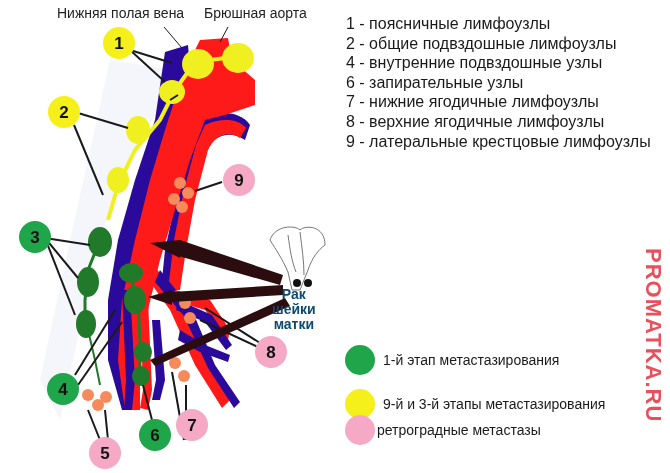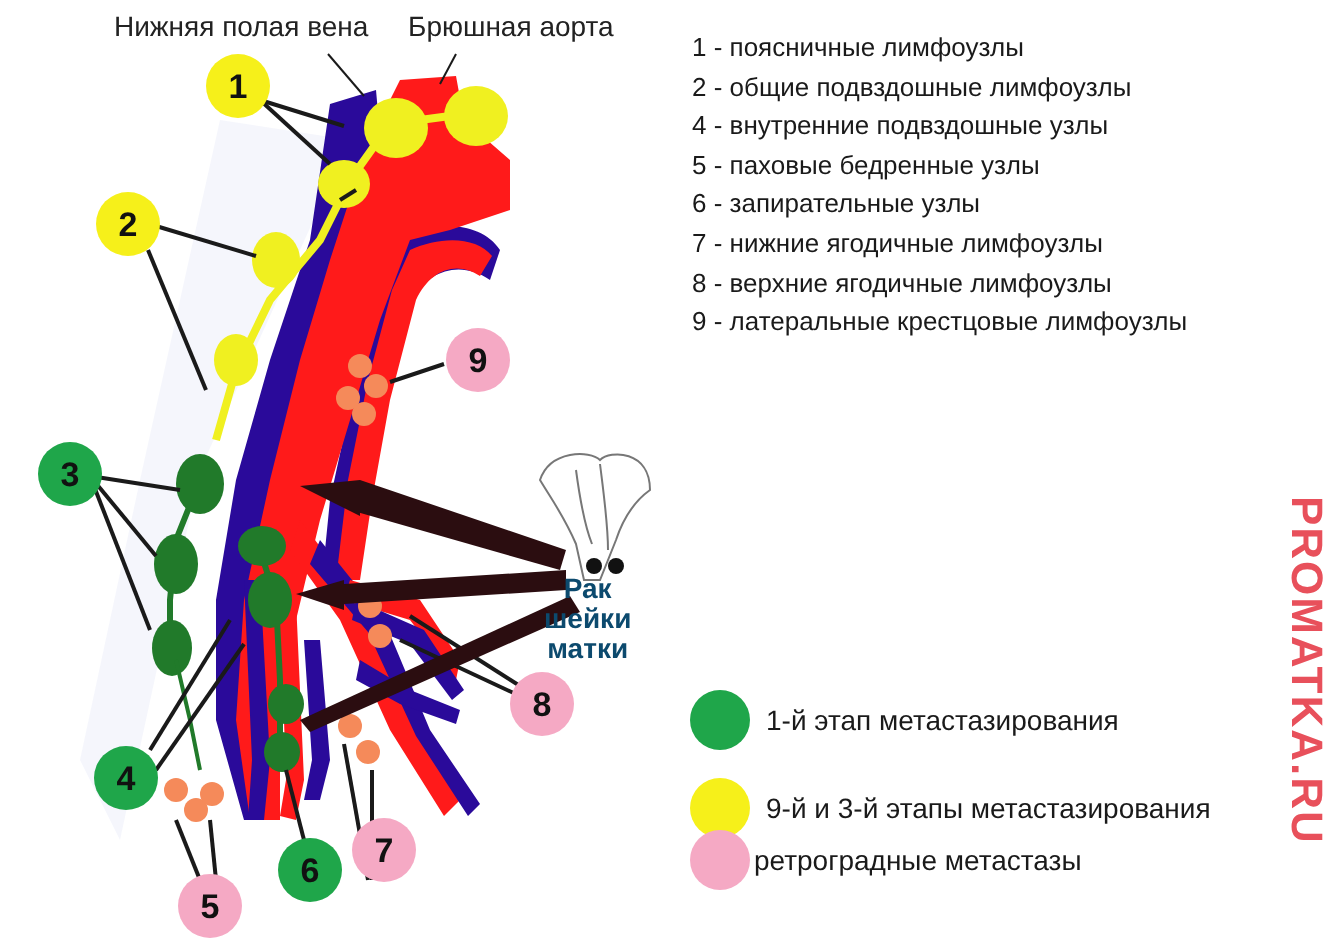--- a/index.html
+++ b/index.html
@@ -1,19 +1,19 @@
 <!DOCTYPE html>
 <html><head>
 <meta charset="utf-8">
 <style>
   html,body{margin:0;padding:0;background:#fff;}
   body{width:670px;height:473px;position:relative;overflow:hidden;font-family:"Liberation Sans",sans-serif;color:#1a1a1a;}
   .diagram{position:absolute;left:0;top:0;width:670px;height:473px;}
   .label-top{position:absolute;font-size:14px;color:#222;white-space:nowrap;}
-  .legend-list{position:absolute;left:346px;top:14px;font-size:13px;line-height:19.6px;color:#1a1a1a;}
+  .legend-list{position:absolute;left:346px;top:14px;font-size:16px;line-height:19.6px;color:#1a1a1a;}
   .legend-list div{white-space:nowrap;}
   .stage-legend{position:absolute;left:345px;top:345px;font-size:14px;}
   .stage-item{position:absolute;left:0;display:flex;align-items:center;white-space:nowrap;}
   .stage-dot{width:30px;height:30px;border-radius:50%;margin-right:8px;flex:none;}
   .rak{position:absolute;left:272px;top:287px;font-size:14px;font-weight:bold;line-height:15px;text-align:center;color:#0c4a6e;}
   .watermark{position:absolute;right:4px;top:248px;writing-mode:vertical-rl;font-size:22px;font-weight:bold;color:#e8505b;letter-spacing:1px;}
   .num{font-weight:bold;font-size:17px;font-family:"Liberation Sans",sans-serif;}
 </style>
 </head>
 <body>
@@ -142,21 +142,20 @@
   </g>
 </svg>
 
 <div class="label-top" style="left:57px;top:5px;">Нижняя полая вена</div>
 <div class="label-top" style="left:204px;top:5px;">Брюшная аорта</div>
 
 <div class="legend-list">
   <div>1 - поясничные лимфоузлы</div>
   <div>2 - общие подвздошные лимфоузлы</div>
   <div>4 - внутренние подвздошные узлы</div>
-  <div>5 - паховые бедренные узлы</div>
   <div>6 - запирательные узлы</div>
   <div>7 - нижние ягодичные лимфоузлы</div>
   <div>8 - верхние ягодичные лимфоузлы</div>
   <div>9 - латеральные крестцовые лимфоузлы</div>
 </div>
 
 <div class="rak">
   <div>Рак</div>
   <div>шейки</div>
   <div>матки</div>

